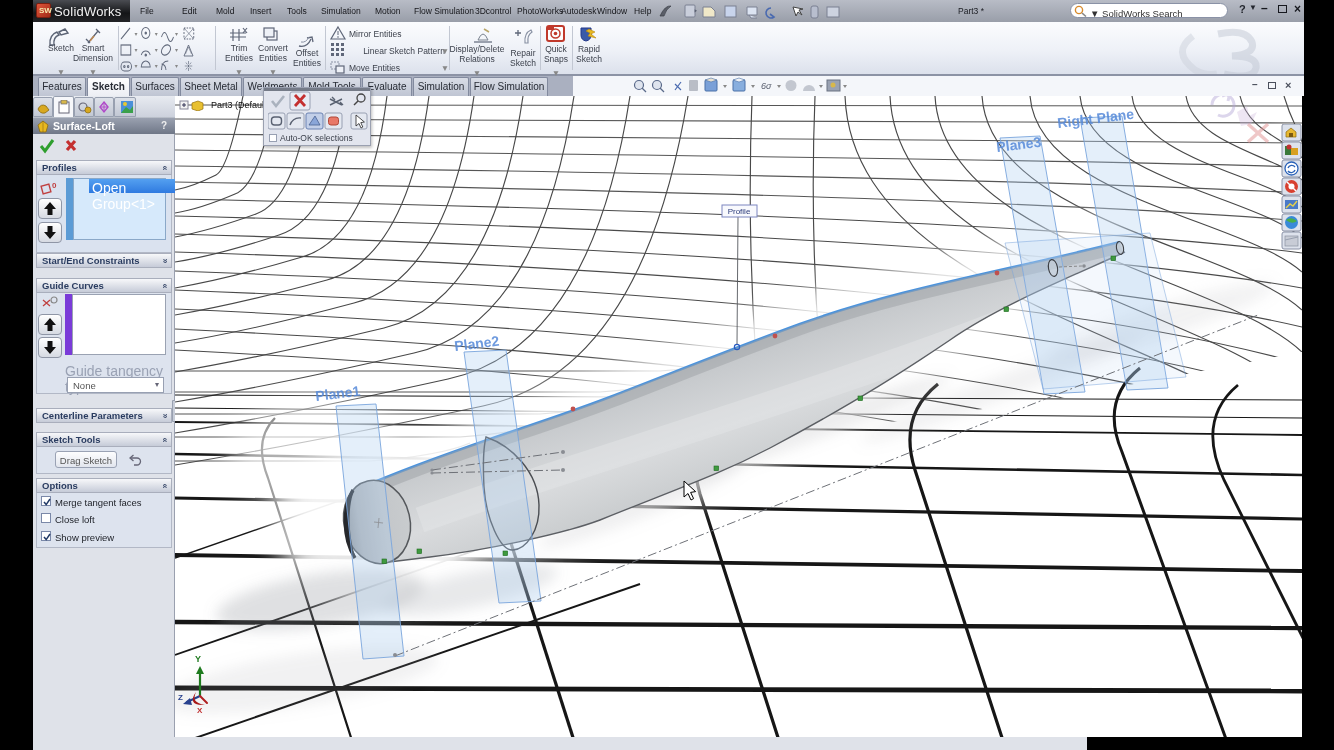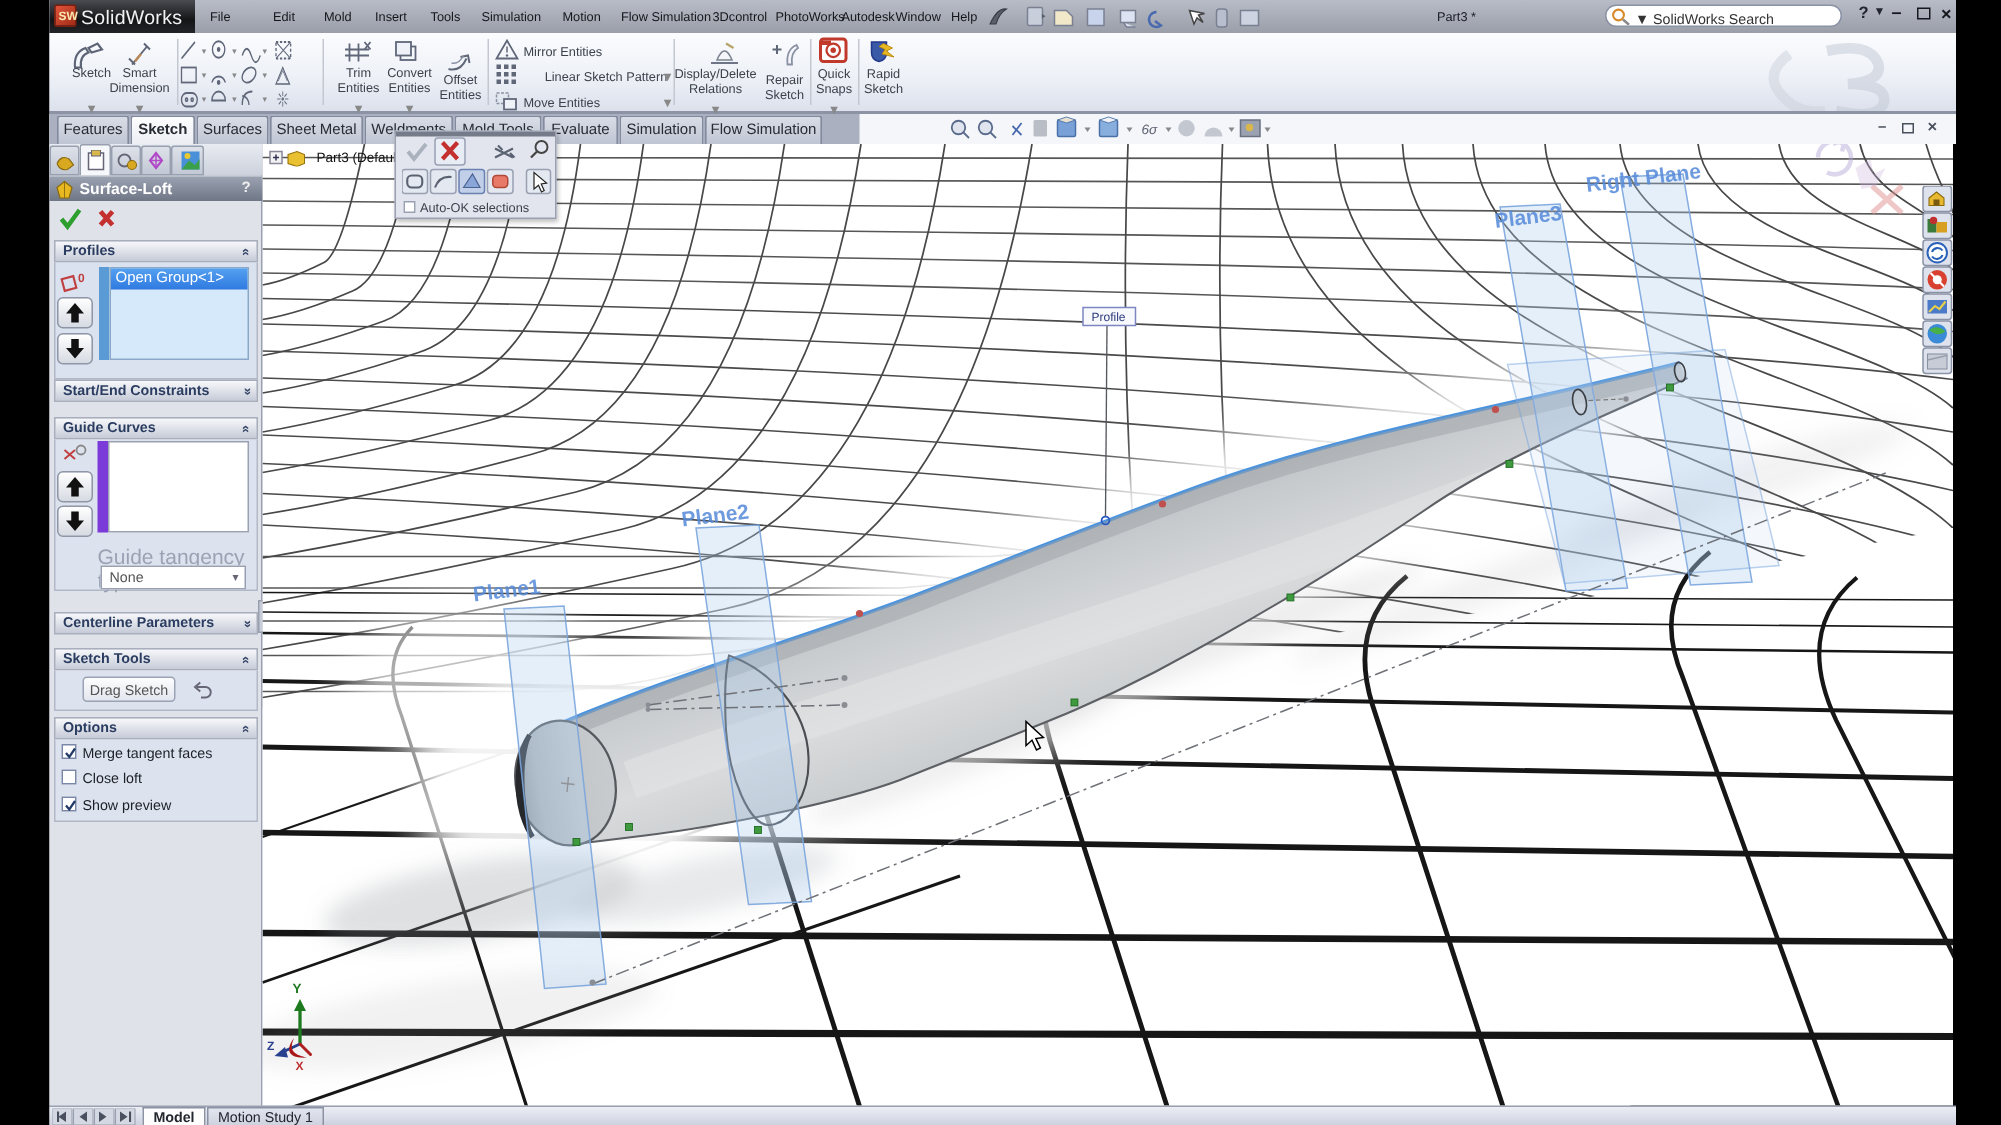--- a/index.html
+++ b/index.html
@@ -305,21 +305,21 @@
   </svg>
 
   <div class="phdr" style="top:64px">Profiles<span class="chev">«</span></div>
   <div class="abs" style="left:3px;top:79px;width:136px;height:78px;background:#dae2ef;border:1px solid #b2b8c6;border-top:none"></div>
   <svg class="abs" style="left:7px;top:84px" width="22" height="16">
         <rect x="2" y="5" width="8" height="8" transform="rotate(-15 6 9)" fill="none" stroke="#c04040" stroke-width="1.4"></rect>
         <text x="12" y="8" font-size="8" fill="#c04040" font-weight="bold">0</text>
       </svg>
   <div class="abs" style="left:33px;top:82px;width:7px;height:62px;background:#5b9bd5"></div>
   <div class="abs" style="left:40px;top:82px;width:93px;height:62px;background:#d6e9fb;border:1px solid #8aa8c8"></div>
-  <div class="abs" style="left:41px;top:83px;width:91px;height:14px;background:linear-gradient(#54a0f0,#2f7ae0);font-size:10px;color:#fff;padding:1px 0 0 3px">Open Group&lt;1&gt;</div>
+  <div class="abs" style="left:56px;top:83px;width:91px;height:14px;background:linear-gradient(#54a0f0,#2f7ae0);font-size:14px;color:#fff;padding:1px 0 0 3px">Open Group&lt;1&gt;</div>
   <div class="ud" style="top:102px"><svg width="22" height="19">
           <path d="M11,3 L17,10 L13.5,10 L13.5,16 L8.5,16 L8.5,10 L5,10 Z" fill="#111"></path>
         </svg></div>
   <div class="ud" style="top:126px"><svg width="22" height="19">
           <path d="M11,16 L17,9 L13.5,9 L13.5,3 L8.5,3 L8.5,9 L5,9 Z" fill="#111"></path>
         </svg></div>
 
   <div class="phdr" style="top:157px">Start/End Constraints<span class="chevd">«</span></div>
 
   <div class="phdr" style="top:182px">Guide Curves<span class="chev">«</span></div>
@@ -630,30 +630,12 @@
         <path d="M6,58 l9,9" stroke="#fff" stroke-width="1.4"></path>
      <rect x="4" y="76" width="13" height="9" fill="#4a7ac8"></rect>
         <path d="M5,84 l4,-4 3,2 4,-5" stroke="#e8d048" stroke-width="1.4" fill="none"></path>
      <circle cx="10.5" cy="98.5" r="6.5" fill="#3a8ad8"></circle>
         <path d="M5,96 q5,-4 11,1 q-5,4 -11,-1" fill="#48b048"></path>
      <rect x="4" y="112" width="13" height="10" fill="#c8ccd6" stroke="#8a92a2" stroke-width="0.7"></rect>
         <path d="M4,116 l13,-3" stroke="#98a0b0"></path>
    </svg>
  </div>
 
- <div id="status">
-  <svg class="abs" style="left:2px;top:1px" width="58" height="11">
-    <g fill="#d4d8e2" stroke="#98a0b0" stroke-width="0.7">
-     <rect x="0" y="0" width="13" height="11"></rect>
-          <rect x="14" y="0" width="13" height="11"></rect>
-          <rect x="28" y="0" width="13" height="11"></rect>
-          <rect x="42" y="0" width="13" height="11"></rect>
-    </g>
-    <g fill="#4a5060">
-     <path d="M4,5.5 l5,-3.5 v7 z M3,2 h1.4 v7 h-1.4 z"></path>
-     <path d="M18,5.5 l5,-3.5 v7 z"></path>
-     <path d="M36,5.5 l-5,-3.5 v7 z"></path>
-     <path d="M50,5.5 l-5,-3.5 v7 z M51,2 h1.4 v7 h-1.4 z"></path>
-    </g>
-  </svg>
-  <div class="stab" style="left:62px;width:42px;background:#fdfdfe;border:1px solid #8a92a4;border-bottom:none;font-weight:bold;padding-top:1px">Model</div>
-  <div class="stab" style="left:105px;width:78px;background:linear-gradient(#e2e5ee,#ccd1de);border:1px solid #8a92a4;border-bottom:none;padding-top:1px">Motion Study 1</div>
- </div>
 </div>
 </body></html>

